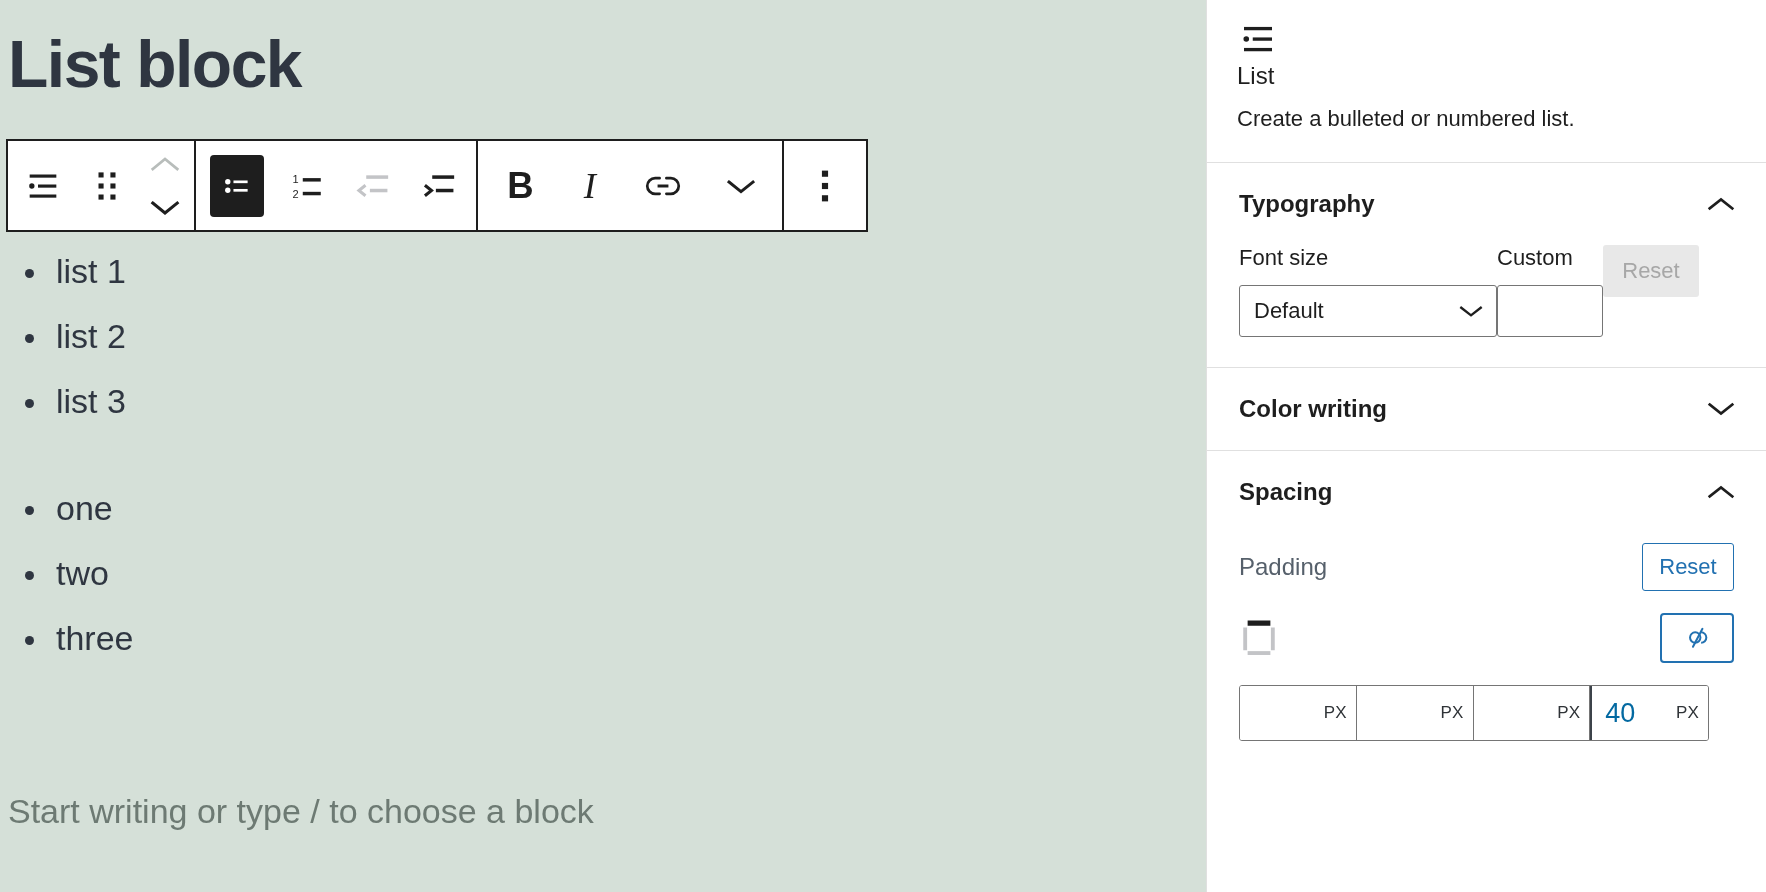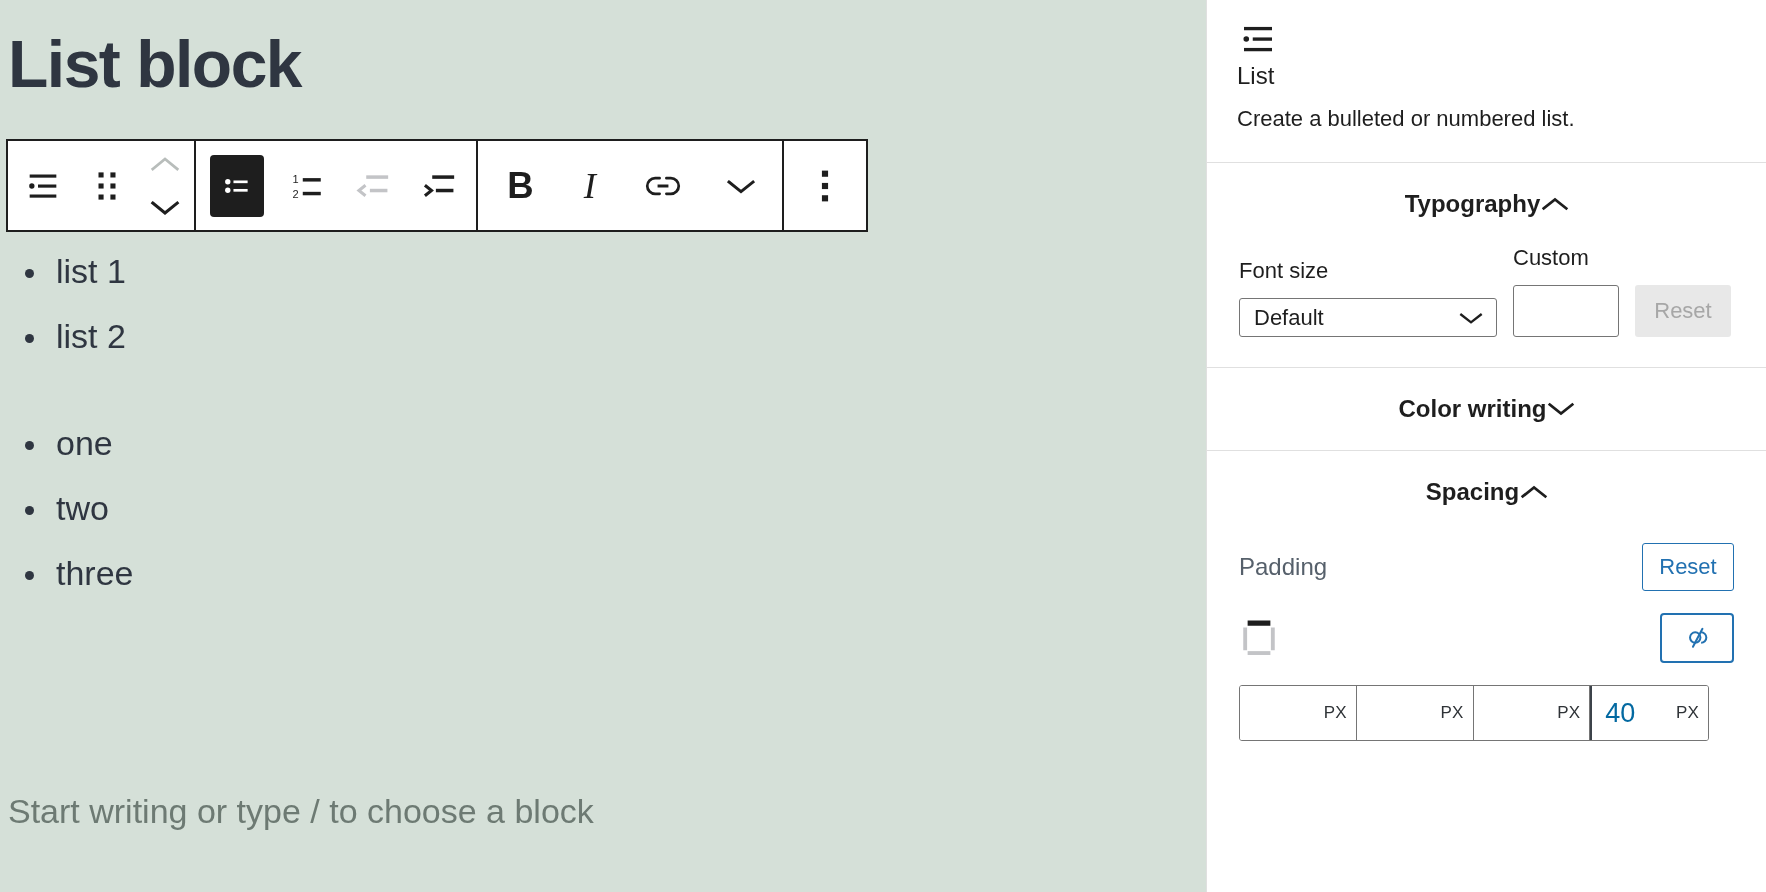--- a/index.html
+++ b/index.html
@@ -168,48 +168,47 @@
   .block-card-desc {
     font-size: 22px;
     color: #1e1e1e;
     line-height: 1.42;
     max-width: 380px;
   }
 
   .panel-header {
     display: flex;
     align-items: center;
-    justify-content: center;
+    justify-content: space-between;
     padding: 26px 30px 26px 32px;
     cursor: pointer;
   }
   .panel-title {
     font-size: 24px;
     font-weight: 600;
     color: #1e1e1e;
   }
   .panel-chev { width: 30px; height: 30px; display:flex; align-items:center; justify-content:center; }
 
   .panel-body { padding: 0 32px 30px 32px; }
 
   .typo-row {
     display: flex;
-    align-items: flex-end;
-    gap: 16px;
+    align-items: flex-start;
   }
   .field-label {
     font-size: 22px;
     color: #1e1e1e;
     margin-bottom: 14px;
     display: block;
   }
   .select-box {
     position: relative;
     width: 258px;
-    height: 39px;
+    height: 52px;
     border: 1px solid #757575;
     border-radius: 3px;
     background: #fff;
     display: flex;
     align-items: center;
     padding: 0 14px;
     font-size: 22px;
     color: #1e1e1e;
     cursor: pointer;
   }
@@ -431,20 +430,21 @@
           </svg>
         </div>
       </div>
 
     </div>
 
     <div class="list-wrap">
       <ul class="editor-list">
         <li>list 1</li>
         <li>list 2</li>
+        <li>list 3</li>
       </ul>
       <div class="list-gap"></div>
       <ul class="editor-list">
         <li>one</li>
         <li>two</li>
         <li>three</li>
       </ul>
     </div>
 
     <div class="placeholder-para">Start writing or type / to choose a block</div>

